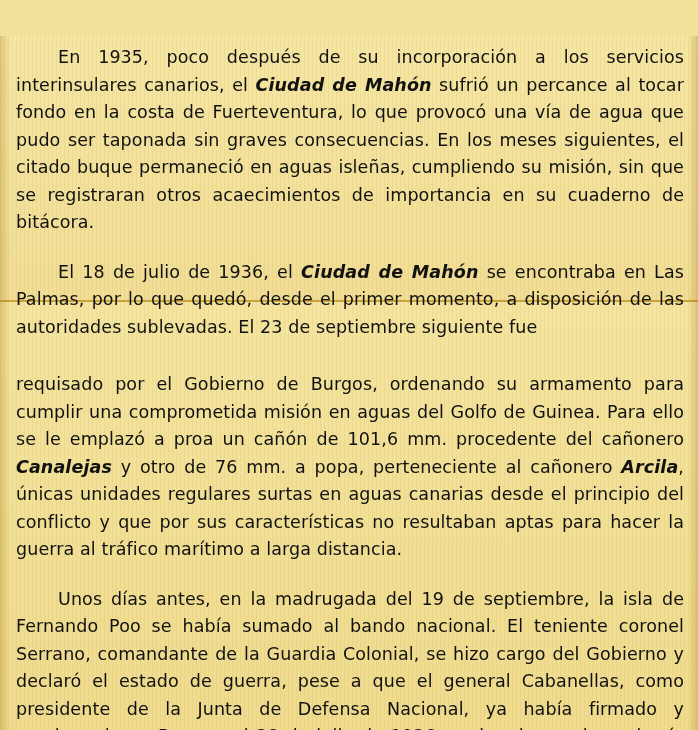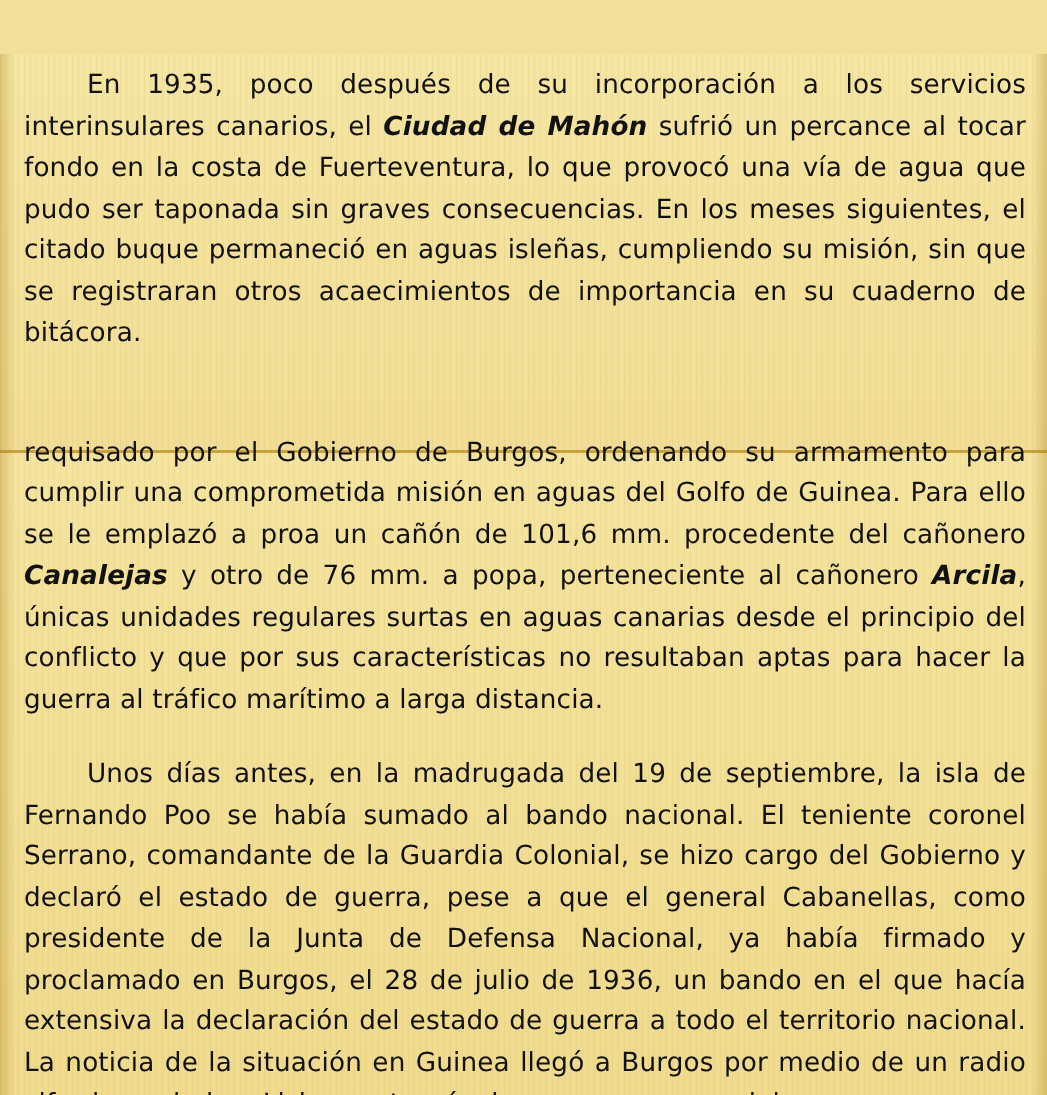--- a/index.html
+++ b/index.html
@@ -107,18 +107,19 @@
 <div class="page">
   <div class="band-top"></div>
   <div class="band-bottom"></div>
   <div class="edge-left"></div>
   <div class="edge-right"></div>
 
   <div class="content">
     <div class="top-offset"></div>
     <p class="para">En 1935, poco después de su incorporación a los servicios interinsulares canarios, el <i class="ship">Ciudad de Mahón</i> sufrió un percance al tocar fondo en la costa de Fuerteventura, lo que provocó una vía de agua que pudo ser taponada sin graves consecuencias. En los meses siguientes, el citado buque permaneció en aguas isleñas, cumpliendo su misión, sin que se registraran otros acaecimientos de importancia en su cuaderno de bitácora.</p>
     <div class="gap-sm"></div>
+    <p class="para">El 18 de julio de 1936, el <i class="ship">Ciudad de Mahón</i> se encontraba en Las Palmas, por lo que quedó, desde el primer momento, a disposición de las autoridades sublevadas. El 23 de septiembre siguiente fue</p>
     <div class="gap-band"></div>
     <p class="para noindent">requisado por el Gobierno de Burgos, ordenando su armamento para cumplir una comprometida misión en aguas del Golfo de Guinea. Para ello se le emplazó a proa un cañón de 101,6 mm. procedente del cañonero <i class="ship">Canalejas</i> y otro de 76 mm. a popa, perteneciente al cañonero <i class="ship">Arcila</i>, únicas unidades regulares surtas en aguas canarias desde el principio del conflicto y que por sus características no resultaban aptas para hacer la guerra al tráfico marítimo a larga distancia.</p>
     <div class="gap-sm"></div>
     <p class="para">Unos días antes, en la madrugada del 19 de septiembre, la isla de Fernando Poo se había sumado al bando nacional. El teniente coronel Serrano, comandante de la Guardia Colonial, se hizo cargo del Gobierno y declaró el estado de guerra, pese a que el general Cabanellas, como presidente de la Junta de Defensa Nacional, ya había firmado y proclamado en Burgos, el 28 de julio de 1936, un bando en el que hacía extensiva la declaración del estado de guerra a todo el territorio nacional. La noticia de la situación en Guinea llegó a Burgos por medio de un radio cifrado enviado a Lisboa, a través de una casa comercial.</p>
   </div>
 </div>
 
 </body></html>

